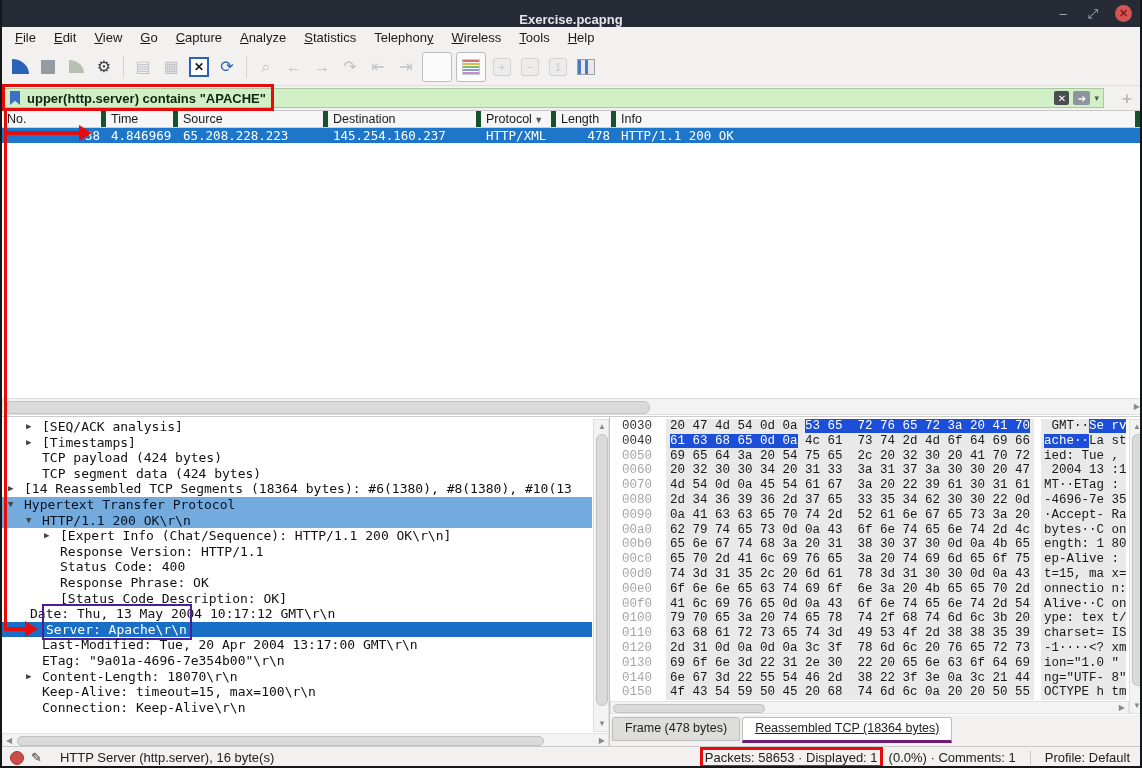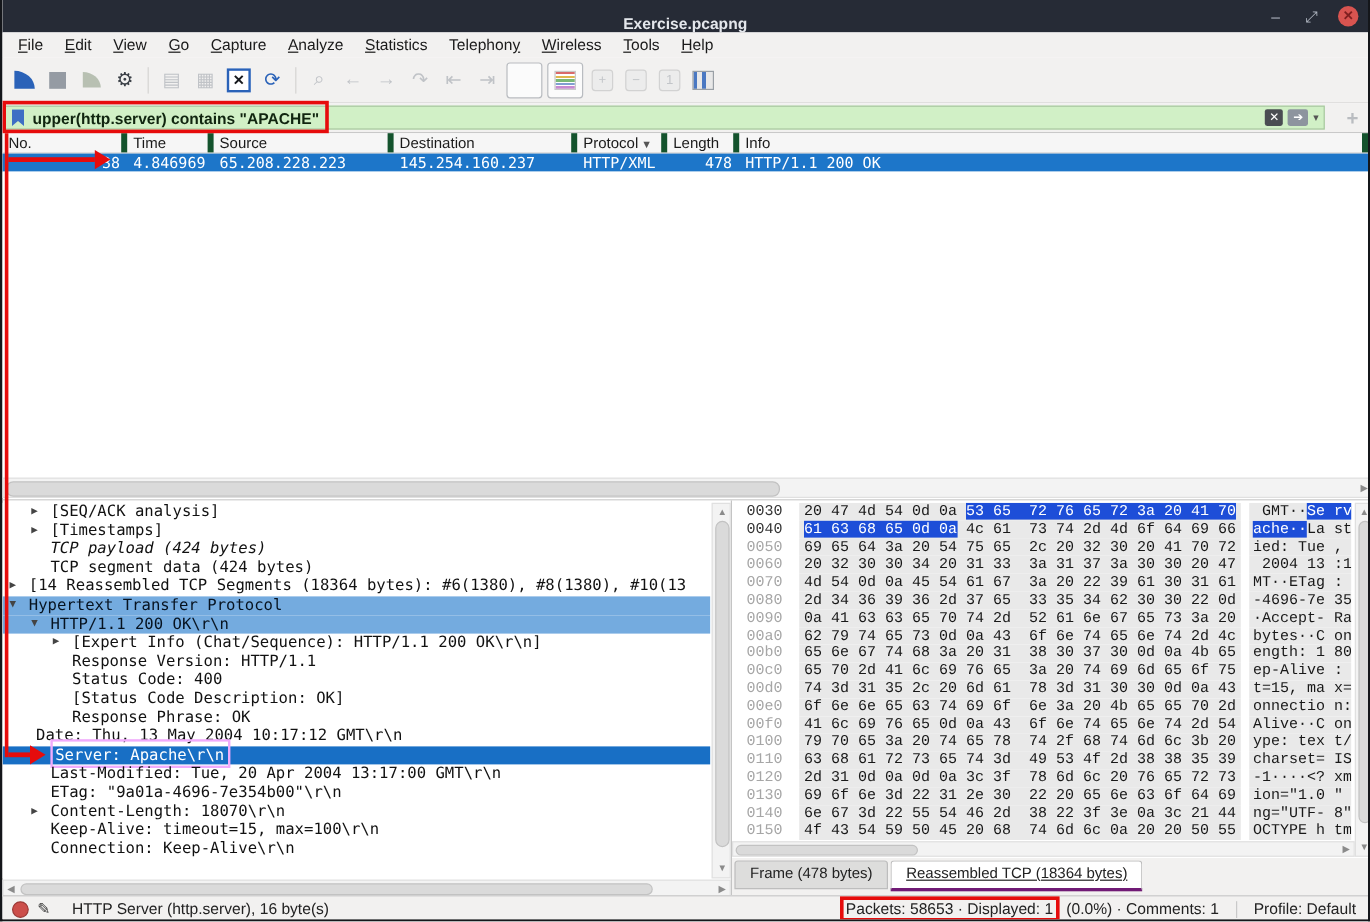--- a/index.html
+++ b/index.html
@@ -77,21 +77,21 @@
   
   .panes-top{position:absolute;left:0;top:416px;width:100%;height:1px;background:#cccccc;}
   .splitter-v{position:absolute;left:607px;top:417px;width:1px;height:329px;background:#c4c4c4;}
 
   .detail-pane{position:absolute;left:0;top:419px;width:590px;height:313px;background:#fff;overflow:hidden;}
   .drow{position:relative;height:15.6px;line-height:15.6px;font-size:13px;white-space:nowrap;
         font-family:"DejaVu Sans Mono",monospace;color:#111;}
   .drow .arrow{position:absolute;top:0;font-size:9px;color:#444;}
   .drow.sel-light{background:#74abdf;color:#06121f;}
   .drow.sel-dark{background:#186fc5;color:#fff;}
-  .red-outline{border:2px solid #f0abfc;padding:4px 3px 1px 2px;}
+  .red-outline{border:2px solid #4c1d95;padding:16px 3px 1px 2px;}
 
   .hex-pane{position:absolute;left:608px;top:419px;width:519px;height:281px;background:#fff;overflow:hidden;}
   .hrow{height:14.8px;line-height:14.8px;font-size:12.5px;font-family:Liberation Mono, monospace;
         white-space:pre;display:flex;}
   .hrow .off{width:36px;margin-left:12px;color:#a6a6a6;}
   .hrow .off.dark{color:#343434;}
   .hrow .hexs{background:#e9e9e9;margin-left:8px;padding:0 4px;color:#181818;}
   .hrow .asc{background:#e9e9e9;margin-left:7px;padding-left:3px;width:82px;overflow:hidden;color:#181818;}
   .hl{background:#1d4ed8;color:#fff;}
 
@@ -249,30 +249,30 @@
     <div class="sb-thumb" style="left:2px;top:2px;width:643px;height:11px;"></div>
     <span class="sb-arrow" style="right:3px;top:4px;">▶</span>
   </div>
 
   <div class="panes-top"></div>
   <div class="splitter-v"></div>
 
   <div class="detail-pane" id="detail-pane">
       <div class="drow"><span class="arrow" style="left: 24px;">▶</span><span style="margin-left: 40px;">[SEQ/ACK analysis]</span></div>
       <div class="drow"><span class="arrow" style="left: 24px;">▶</span><span style="margin-left: 40px;">[Timestamps]</span></div>
-      <div class="drow"><span style="margin-left: 40px; font-style: italic;">TCP payload (424 bytes)</span></div>
+      <div class="drow"><span style="margin-left: 40px;">TCP payload (424 bytes)</span></div>
       <div class="drow"><span style="margin-left: 40px;">TCP segment data (424 bytes)</span></div>
       <div class="drow"><span class="arrow" style="left: 6px;">▶</span><span style="margin-left: 22px;">[14 Reassembled TCP Segments (18364 bytes): #6(1380), #8(1380), #10(13</span></div>
       <div class="drow sel-light"><span class="arrow" style="left: 6px;">▼</span><span style="margin-left: 22px;">Hypertext Transfer Protocol</span></div>
       <div class="drow sel-light"><span class="arrow" style="left: 24px;">▼</span><span style="margin-left: 40px;">HTTP/1.1 200 OK\r\n</span></div>
       <div class="drow"><span class="arrow" style="left: 42px;">▶</span><span style="margin-left: 58px;">[Expert Info (Chat/Sequence): HTTP/1.1 200 OK\r\n]</span></div>
       <div class="drow"><span style="margin-left: 58px;">Response Version: HTTP/1.1</span></div>
       <div class="drow"><span style="margin-left: 58px;">Status Code: 400</span></div>
+      <div class="drow"><span style="margin-left: 58px;">Response Phrase: OK</span></div>
       <div class="drow"><span style="margin-left: 58px;">[Status Code Description: OK]</span></div>
-      <div class="drow"><span style="margin-left: 58px;">Response Phrase: OK</span></div>
       <div class="drow"><span style="margin-left: 28px; text-align: right;">Date: Thu, 13 May 2004 10:17:12 GMT\r\n</span></div>
       <div class="drow sel-dark"><span class="red-outline" style="margin-left: 40px;">Server: Apache\r\n</span></div>
       <div class="drow"><span style="margin-left: 40px;">Last-Modified: Tue, 20 Apr 2004 13:17:00 GMT\r\n</span></div>
       <div class="drow"><span style="margin-left: 40px;">ETag: "9a01a-4696-7e354b00"\r\n</span></div>
       <div class="drow"><span class="arrow" style="left: 24px;">▶</span><span style="margin-left: 40px;">Content-Length: 18070\r\n</span></div>
       <div class="drow"><span style="margin-left: 40px;">Keep-Alive: timeout=15, max=100\r\n</span></div>
       <div class="drow"><span style="margin-left: 40px;">Connection: Keep-Alive\r\n</span></div>
     </div>
 
   <div class="sb" style="left:591px;top:419px;width:16px;height:313px;">

